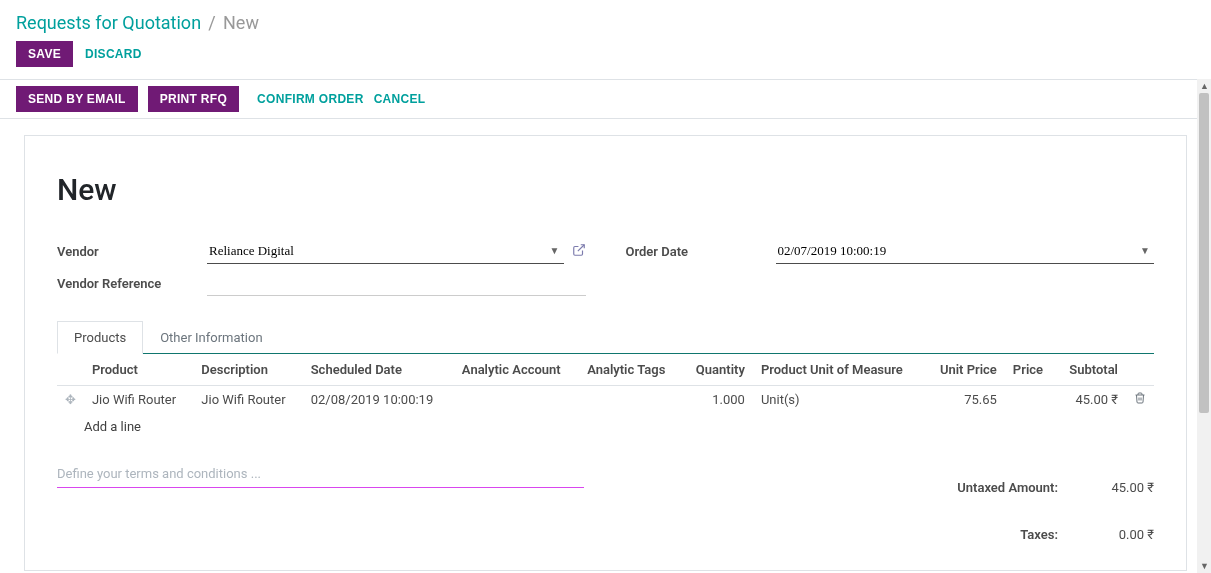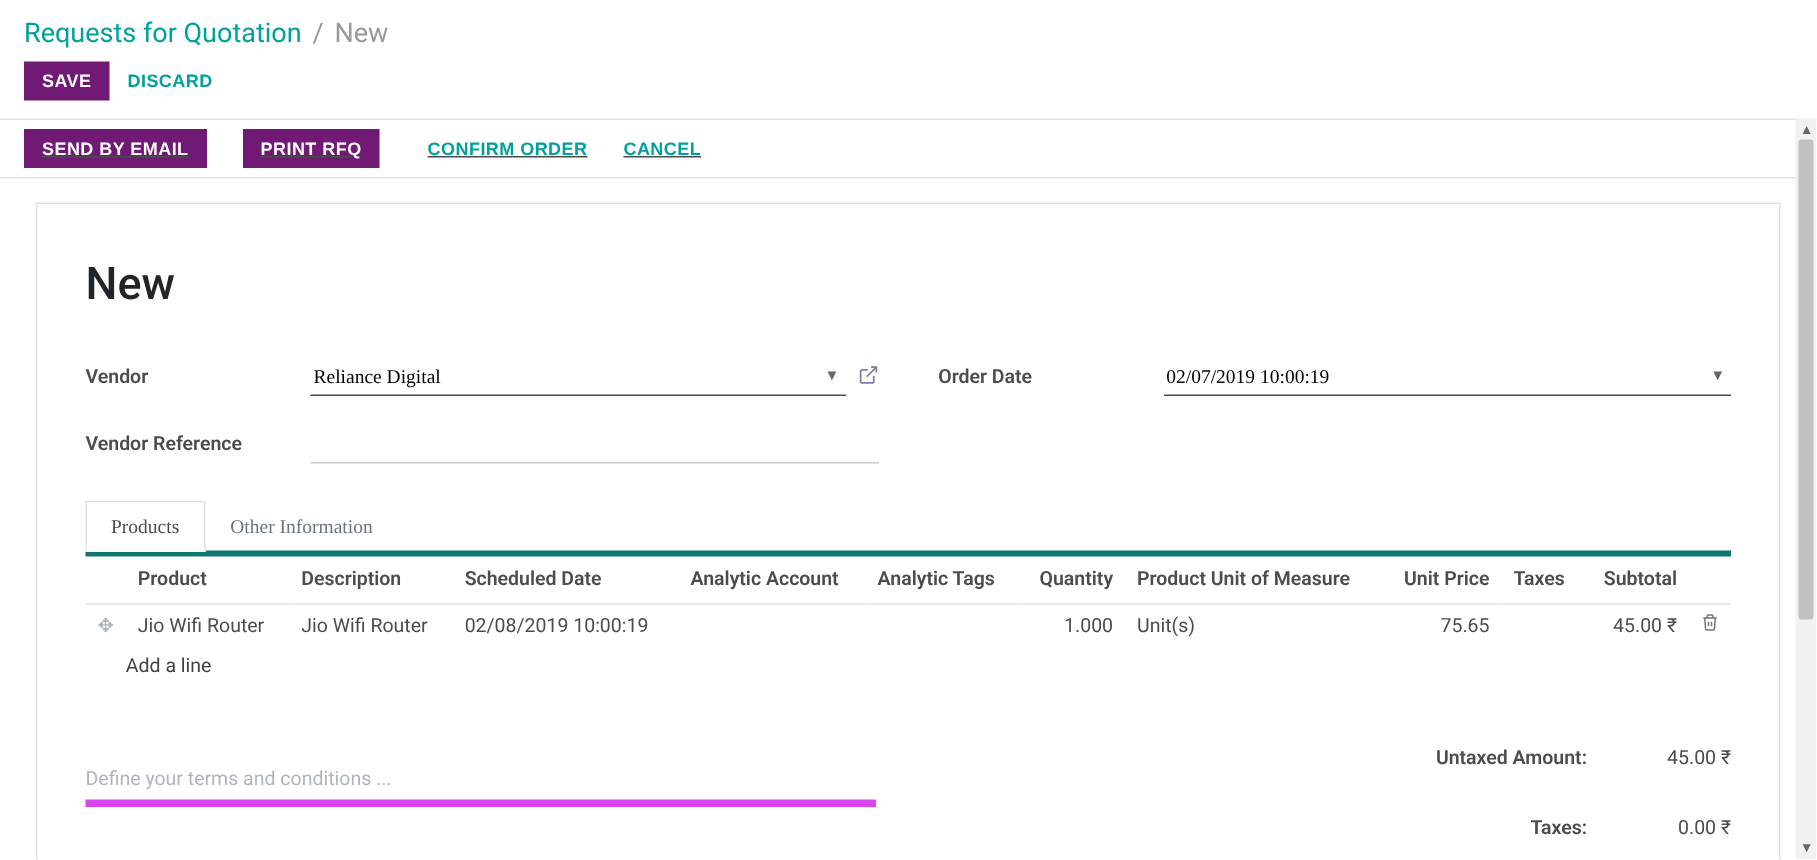--- a/index.html
+++ b/index.html
@@ -8,54 +8,54 @@
 .breadcrumb-row { padding: 12px 16px 8px 16px; }
 .breadcrumb-link { color: #00A09D; font-size: 18px; font-weight: 400; cursor: pointer; }
 .breadcrumb-sep { color: #999; font-size: 18px; padding: 0 4px; }
 .breadcrumb-current { color: #999; font-size: 18px; }
 
 .actions-row { padding: 0 16px 12px 16px; display: flex; gap: 12px; align-items: center; }
 .btn-primary { background: #701a75; color: #fff; border: none; padding: 6px 12px; font-size: 12px; font-weight: 600; cursor: pointer; text-transform: uppercase; letter-spacing: 0.3px; }
 .btn-link { background: none; border: none; color: #00A09D; font-size: 12px; font-weight: 600; cursor: pointer; text-transform: uppercase; letter-spacing: 0.3px; }
 
 .toolbar { border-top: 1px solid #dee2e6; border-bottom: 1px solid #dee2e6; padding: 6px 16px; display: flex; justify-content: space-between; align-items: center; }
-.toolbar-left { display: flex; gap: 24px; align-items: center; text-decoration: underline; }
+.toolbar-left { display: flex; gap: 10px; align-items: center; }
 .status-bar { display: flex; align-items: center; }
 .status-step { position: relative; padding: 6px 18px 6px 24px; color: #adb5bd; font-size: 11px; font-weight: 600; background: #fff; }
 .status-step.active { color: #00A09D; }
 .status-step::after { content: ""; position: absolute; right: -8px; top: 0; width: 0; height: 0; border-top: 14px solid transparent; border-bottom: 14px solid transparent; border-left: 8px solid #fff; z-index: 2; }
 .status-step::before { content: ""; position: absolute; right: -9px; top: 0; width: 0; height: 0; border-top: 14px solid transparent; border-bottom: 14px solid transparent; border-left: 8px solid #dee2e6; z-index: 1; }
 .status-step:last-child::after, .status-step:last-child::before { display: none; }
 
 .scroll-wrap { height: 494px; overflow-y: scroll; }
 .sheet { margin: 16px 24px; border: 1px solid #dee2e6; background: #fff; padding: 24px 32px; }
 .sheet h1 { font-size: 30px; font-weight: 500; color: #212529; margin: 12px 0 32px 0; }
 
-.form-grid { display: grid; grid-template-columns: 1fr 1fr; gap: 20px 40px; margin-bottom: 24px; }
+.form-grid { display: grid; grid-template-columns: 1fr 1fr; gap: 7px 40px; margin-bottom: 24px; }
 .form-row { display: flex; align-items: center; }
 .form-label { width: 150px; font-weight: 600; color: #4c4c4c; font-size: 13px; }
 .form-field { flex: 1; position: relative; }
 .form-input { width: 100%; border: none; border-bottom: 1px solid #4c4c4c; padding: 4px 24px 4px 2px; font-size: 13px; background: transparent; outline: none; font-family: Liberation Serif, serif; }
 .form-input.empty { border-bottom: 1px solid #ccc; }
 .caret { position: absolute; right: 4px; top: 6px; font-size: 10px; color: #666; pointer-events: none; }
 .ext-link { margin-left: 8px; color: #7C7BAD; cursor: pointer; font-size: 14px; }
 
-.tabs { display: flex; border-bottom: 4px solid #0f766e; margin-top: 8px; font-family: Liberation Serif, serif; }
+.tabs { display: flex; border-bottom: 1px solid #0f766e; margin-top: 8px; }
 .tab { padding: 8px 16px; cursor: pointer; color: #6c757d; border: 1px solid transparent; border-bottom: none; position: relative; top: 1px; }
 .tab.active { color: #4c4c4c; border-color: #dee2e6; background: #fff; border-bottom: 1px solid #fff; }
 
 .table { width: 100%; border-collapse: collapse; margin-top: 0; }
 .table th { text-align: left; padding: 8px 8px; font-weight: 600; color: #4c4c4c; font-size: 13px; border-bottom: 1px solid #dee2e6; white-space: nowrap; }
 .table th.num, .table td.num { text-align: right; }
 .table td { padding: 6px 8px; font-size: 13px; }
 .drag-handle { color: #adb5bd; cursor: move; }
 .trash { color: #6c757d; cursor: pointer; }
 .add-line { color: #404040; cursor: pointer; padding: 6px 8px 6px 20px; font-size: 13px; }
 
-.terms { margin-top: 48px; border-bottom: 5px solid #d946ef; padding: 6px 0; color: #adb5bd; width: 48%; font-size: 13px; }
+.terms { margin-top: 20px; border-bottom: 1px solid #d946ef; padding: 6px 0; color: #adb5bd; width: 48%; font-size: 13px; }
 
 .totals { margin-top: 12px; margin-left: auto; width: 260px; }
 .totals-row { display: flex; justify-content: space-between; padding: 4px 0; font-size: 13px; margin-top: 24px; }
 .totals-row .lab { font-weight: 600; text-align: right; flex: 1; padding-right: 16px; }
 .totals-row .val { min-width: 80px; text-align: right; }
 
 .scrollbar-visual { position: absolute; right: 0; top: 79px; width: 14px; height: 494px; background: #f1f1f1; }
 .scrollbar-thumb { position: absolute; top: 0; left: 2px; width: 10px; height: 320px; background: #c1c1c1; border-radius: 2px; }
 .scrollbar-arrow { position: absolute; left: 3px; font-size: 9px; color: #666; }
 .bottom-flex { display: flex; justify-content: space-between; align-items: flex-start; }
@@ -128,21 +128,21 @@
       <tr>
         <th style="width:18px"></th>
         <th>Product</th>
         <th>Description</th>
         <th>Scheduled Date</th>
         <th>Analytic Account</th>
         <th>Analytic Tags</th>
         <th class="num">Quantity</th>
         <th>Product Unit of Measure</th>
         <th class="num">Unit Price</th>
-        <th>Taxes</th>
+        <th>Price</th>
         <th class="num">Subtotal</th>
         <th style="width:18px"></th>
       </tr>
     </thead>
     <tbody>
       <tr class="data-row">
         <td class="drag-handle">✥</td>
         <td>Jio Wifi Router</td>
         <td>Jio Wifi Router</td>
         <td>02/08/2019 10:00:19</td>

